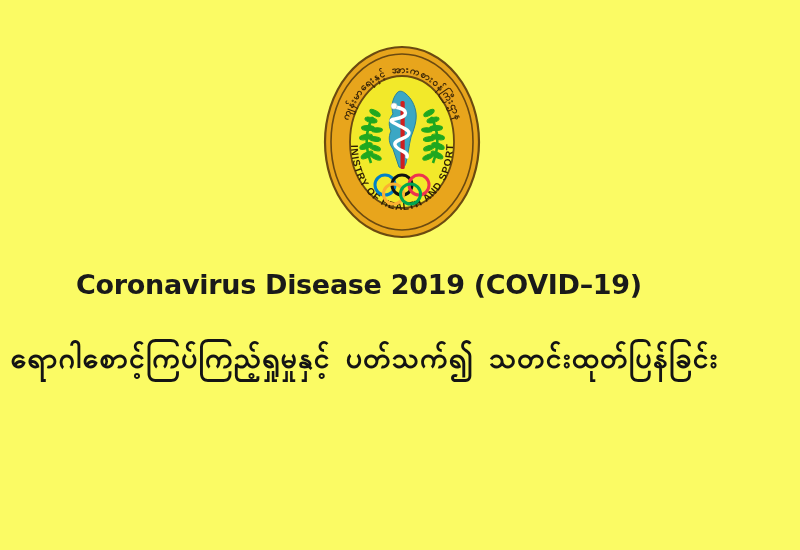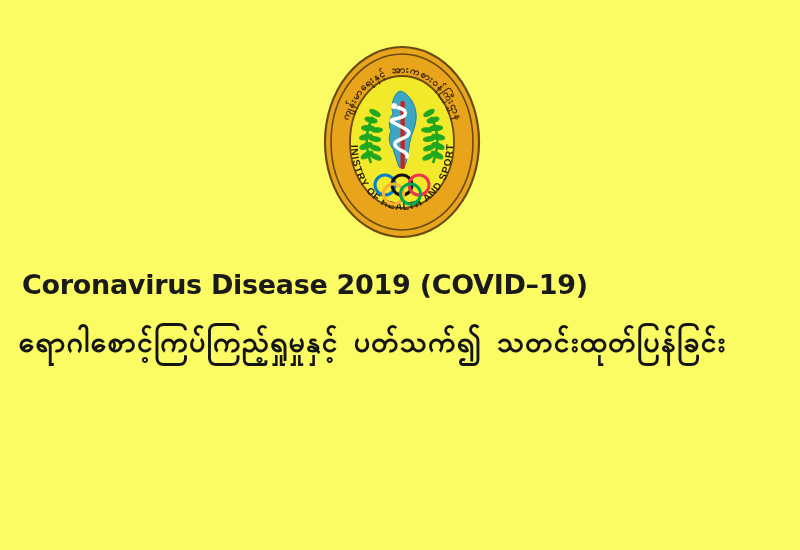--- a/index.html
+++ b/index.html
@@ -27,23 +27,24 @@
     left: 323px;
     top: 45px;
     width: 158px;
     height: 194px;
   }
   .emblem-wrap svg { display: block; width: 158px; height: 194px; }
 
   
   .text-block {
     position: absolute;
-    left: 12px;
+    left: 4px;
     top: 268px;
     width: 710px;
+    text-align: center;
   }
   .headline-en {
     font-family: "DejaVu Sans", "Liberation Sans", sans-serif;
     font-weight: bold;
     font-size: 27px;
     letter-spacing: -0.3px;
     color: #1a1a1a;
     line-height: 1.25;
     margin: 0;
     padding: 0 10px;
@@ -52,21 +53,21 @@
   .headline-mm {
     font-family: "Padauk", "Myanmar Text", "Noto Sans Myanmar", "DejaVu Sans", sans-serif;
     font-weight: bold;
     font-size: 30px;
     color: #141414;
     line-height: 1.55;
     margin: 0;
     padding: 0 6px;
     white-space: nowrap;
   }
-  .line-gap-1 { margin-top: 20px; }
+  .line-gap-1 { margin-top: 36px; }
   .line-gap-2 { margin-top: 12px; }
 </style>
 </head>
 <body>
 
 <div id="page">
 
   <div class="emblem-wrap">
     <svg viewBox="0 0 158 194" xmlns="http://www.w3.org/2000/svg" aria-hidden="true">
       <defs>

